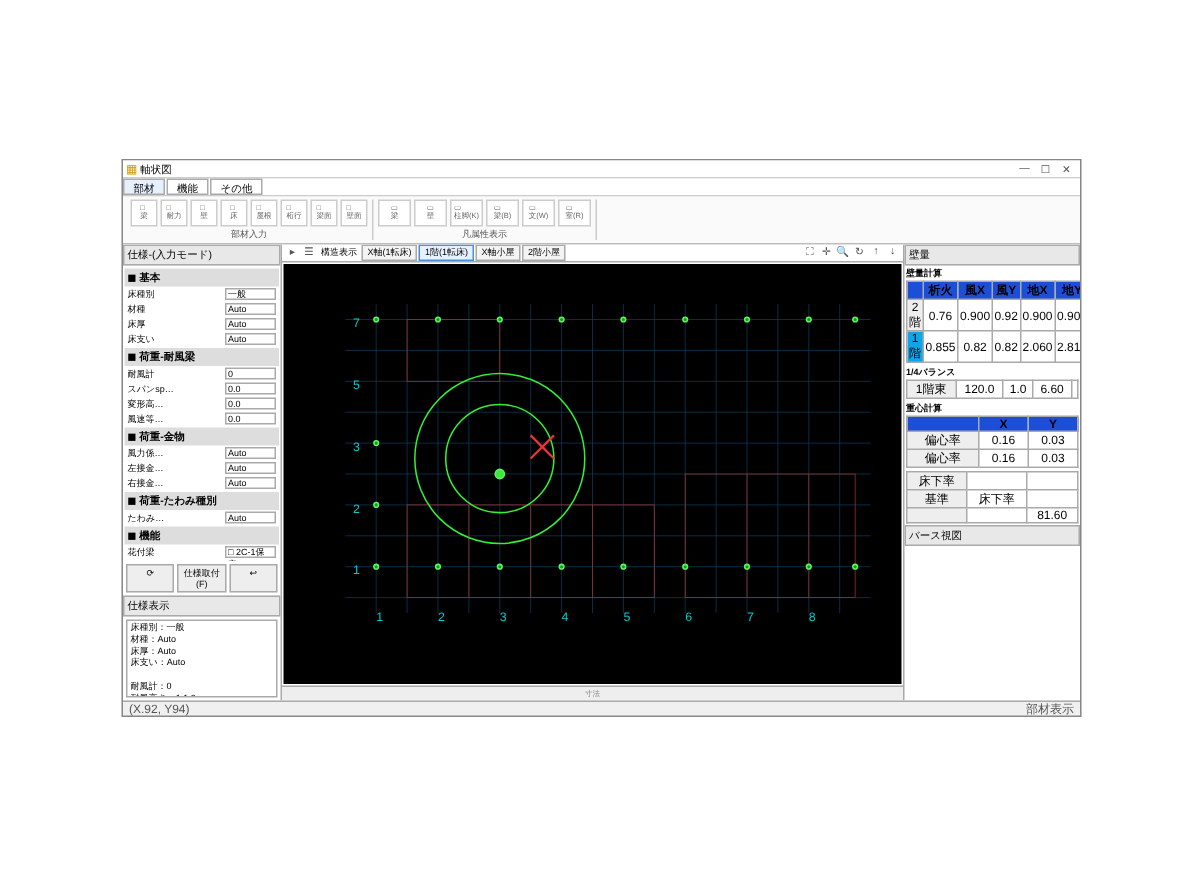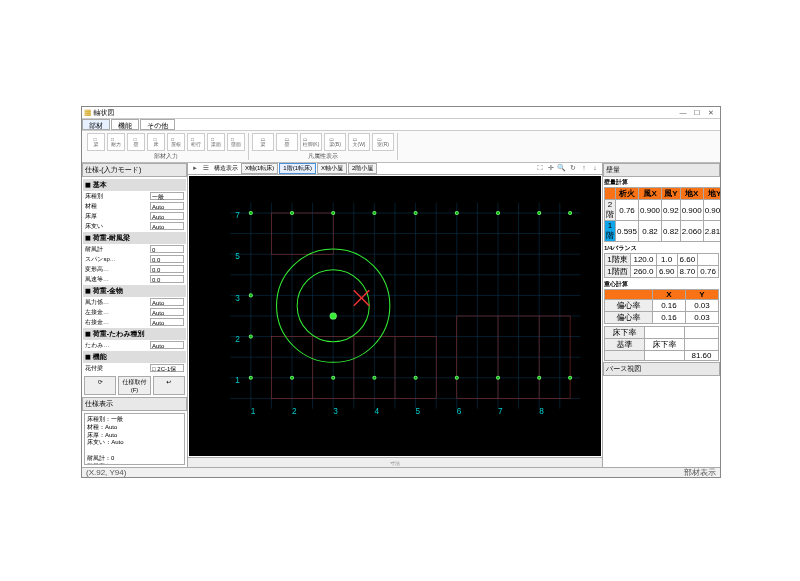--- a/index.html
+++ b/index.html
@@ -36,21 +36,21 @@
   .ticon { width: 10px; height: 10px; display: inline-block; text-align: center; font-size: 7px; color: #555; }
   .canvas { flex: 1; background: #000; position: relative; overflow: hidden; margin: 1px; }
   .grid line { stroke: #0a3a5a; stroke-width: 0.5; }
   .wall { stroke: #a03030; stroke-width: 0.5; fill: none; }
   .label { fill: #0cc; font-size: 4px; }
   .ruler { height: 10px; background: #eee; border-top: 1px solid #aaa; font-size: 5px; color: #888; text-align: center; line-height: 10px; }
   .right { width: 118px; display: flex; flex-direction: column; border-left: 1px solid #aaa; background: #fff; }
   .rsec { padding: 1px; }
   table.dt { width: 100%; border-collapse: collapse; font-size: 5px; }
   table.dt th, table.dt td { border: 1px solid #aaa; padding: 0 1px; text-align: center; height: 8px; }
-  table.dt th { background: #f97316; }
+  table.dt th { background: #1d4ed8; }
   .status { height: 10px; border-top: 1px solid #aaa; display: flex; justify-content: space-between; padding: 0 4px; font-size: 6px; color: #555; align-items: center; }
 </style>
 </head>
 <body>
 
 <div class="app">
   <div class="titlebar">
     <span style="color:#c90;margin-right:2px">▦</span>
     <span class="title">軸状図</span>
     <span class="winbtn">—</span>
@@ -325,47 +325,40 @@
               <tr>
                 <td style="background:#eee">2階</td>
                 <td>0.76</td>
                 <td>0.900</td>
                 <td>0.92</td>
                 <td>0.900</td>
                 <td>0.900</td>
               </tr>
               <tr>
                 <td style="background:#0ea5e9">1階</td>
-                <td>0.595</td>
+                <td>0.855</td>
                 <td>0.82</td>
                 <td>0.82</td>
                 <td>2.060</td>
                 <td>2.817</td>
               </tr>
             </tbody>
           </table>
       </div>
       <div class="rsec">
         <div style="font-size:6px;font-weight:bold">1/4バランス</div>
         <table class="dt" id="t2">
             <tbody>
               <tr>
                 <td style="background:#eee">1階東</td>
                 <td>120.0</td>
                 <td>1.0</td>
                 <td>6.60</td>
                 <td></td>
               </tr>
-              <tr>
-                <td style="background:#eee">1階西</td>
-                <td>260.0</td>
-                <td>6.90</td>
-                <td>8.70</td>
-                <td>0.76</td>
-              </tr>
             </tbody>
           </table>
       </div>
       <div class="rsec">
         <div style="font-size:6px;font-weight:bold">重心計算</div>
         <table class="dt" id="t3">
             <tbody>
               <tr>
                 <th></th>
                 <th>X</th>

